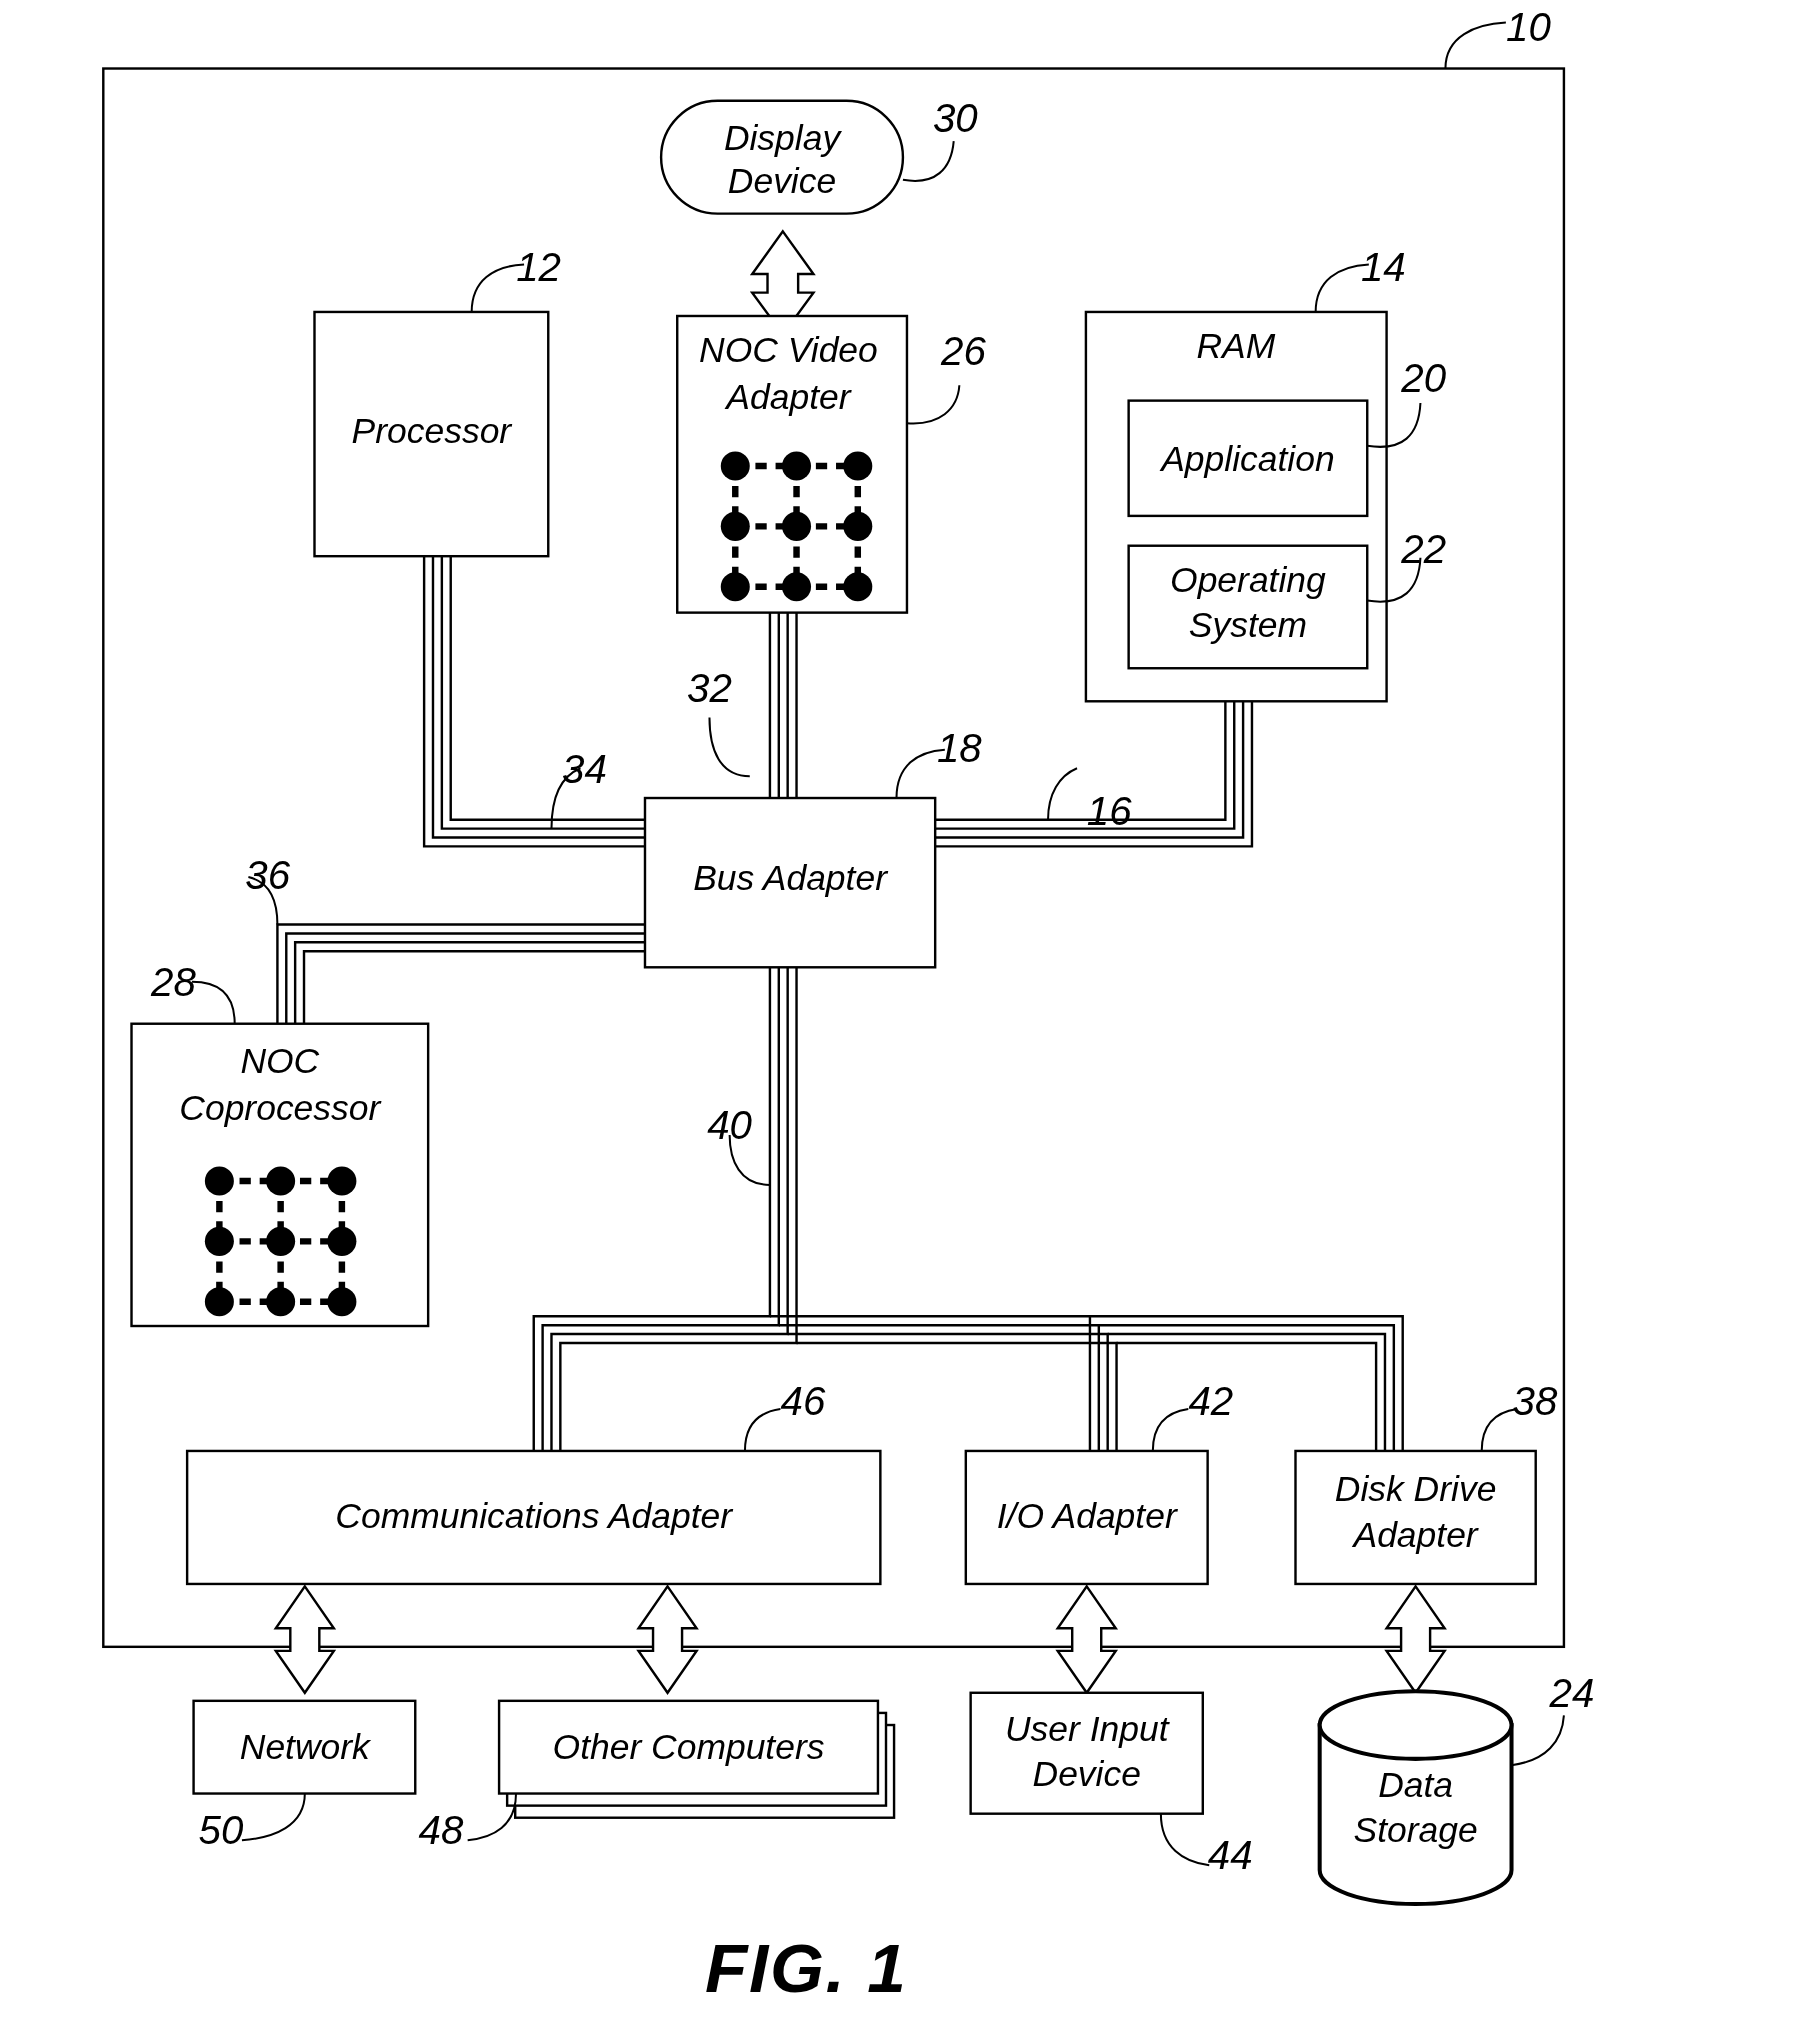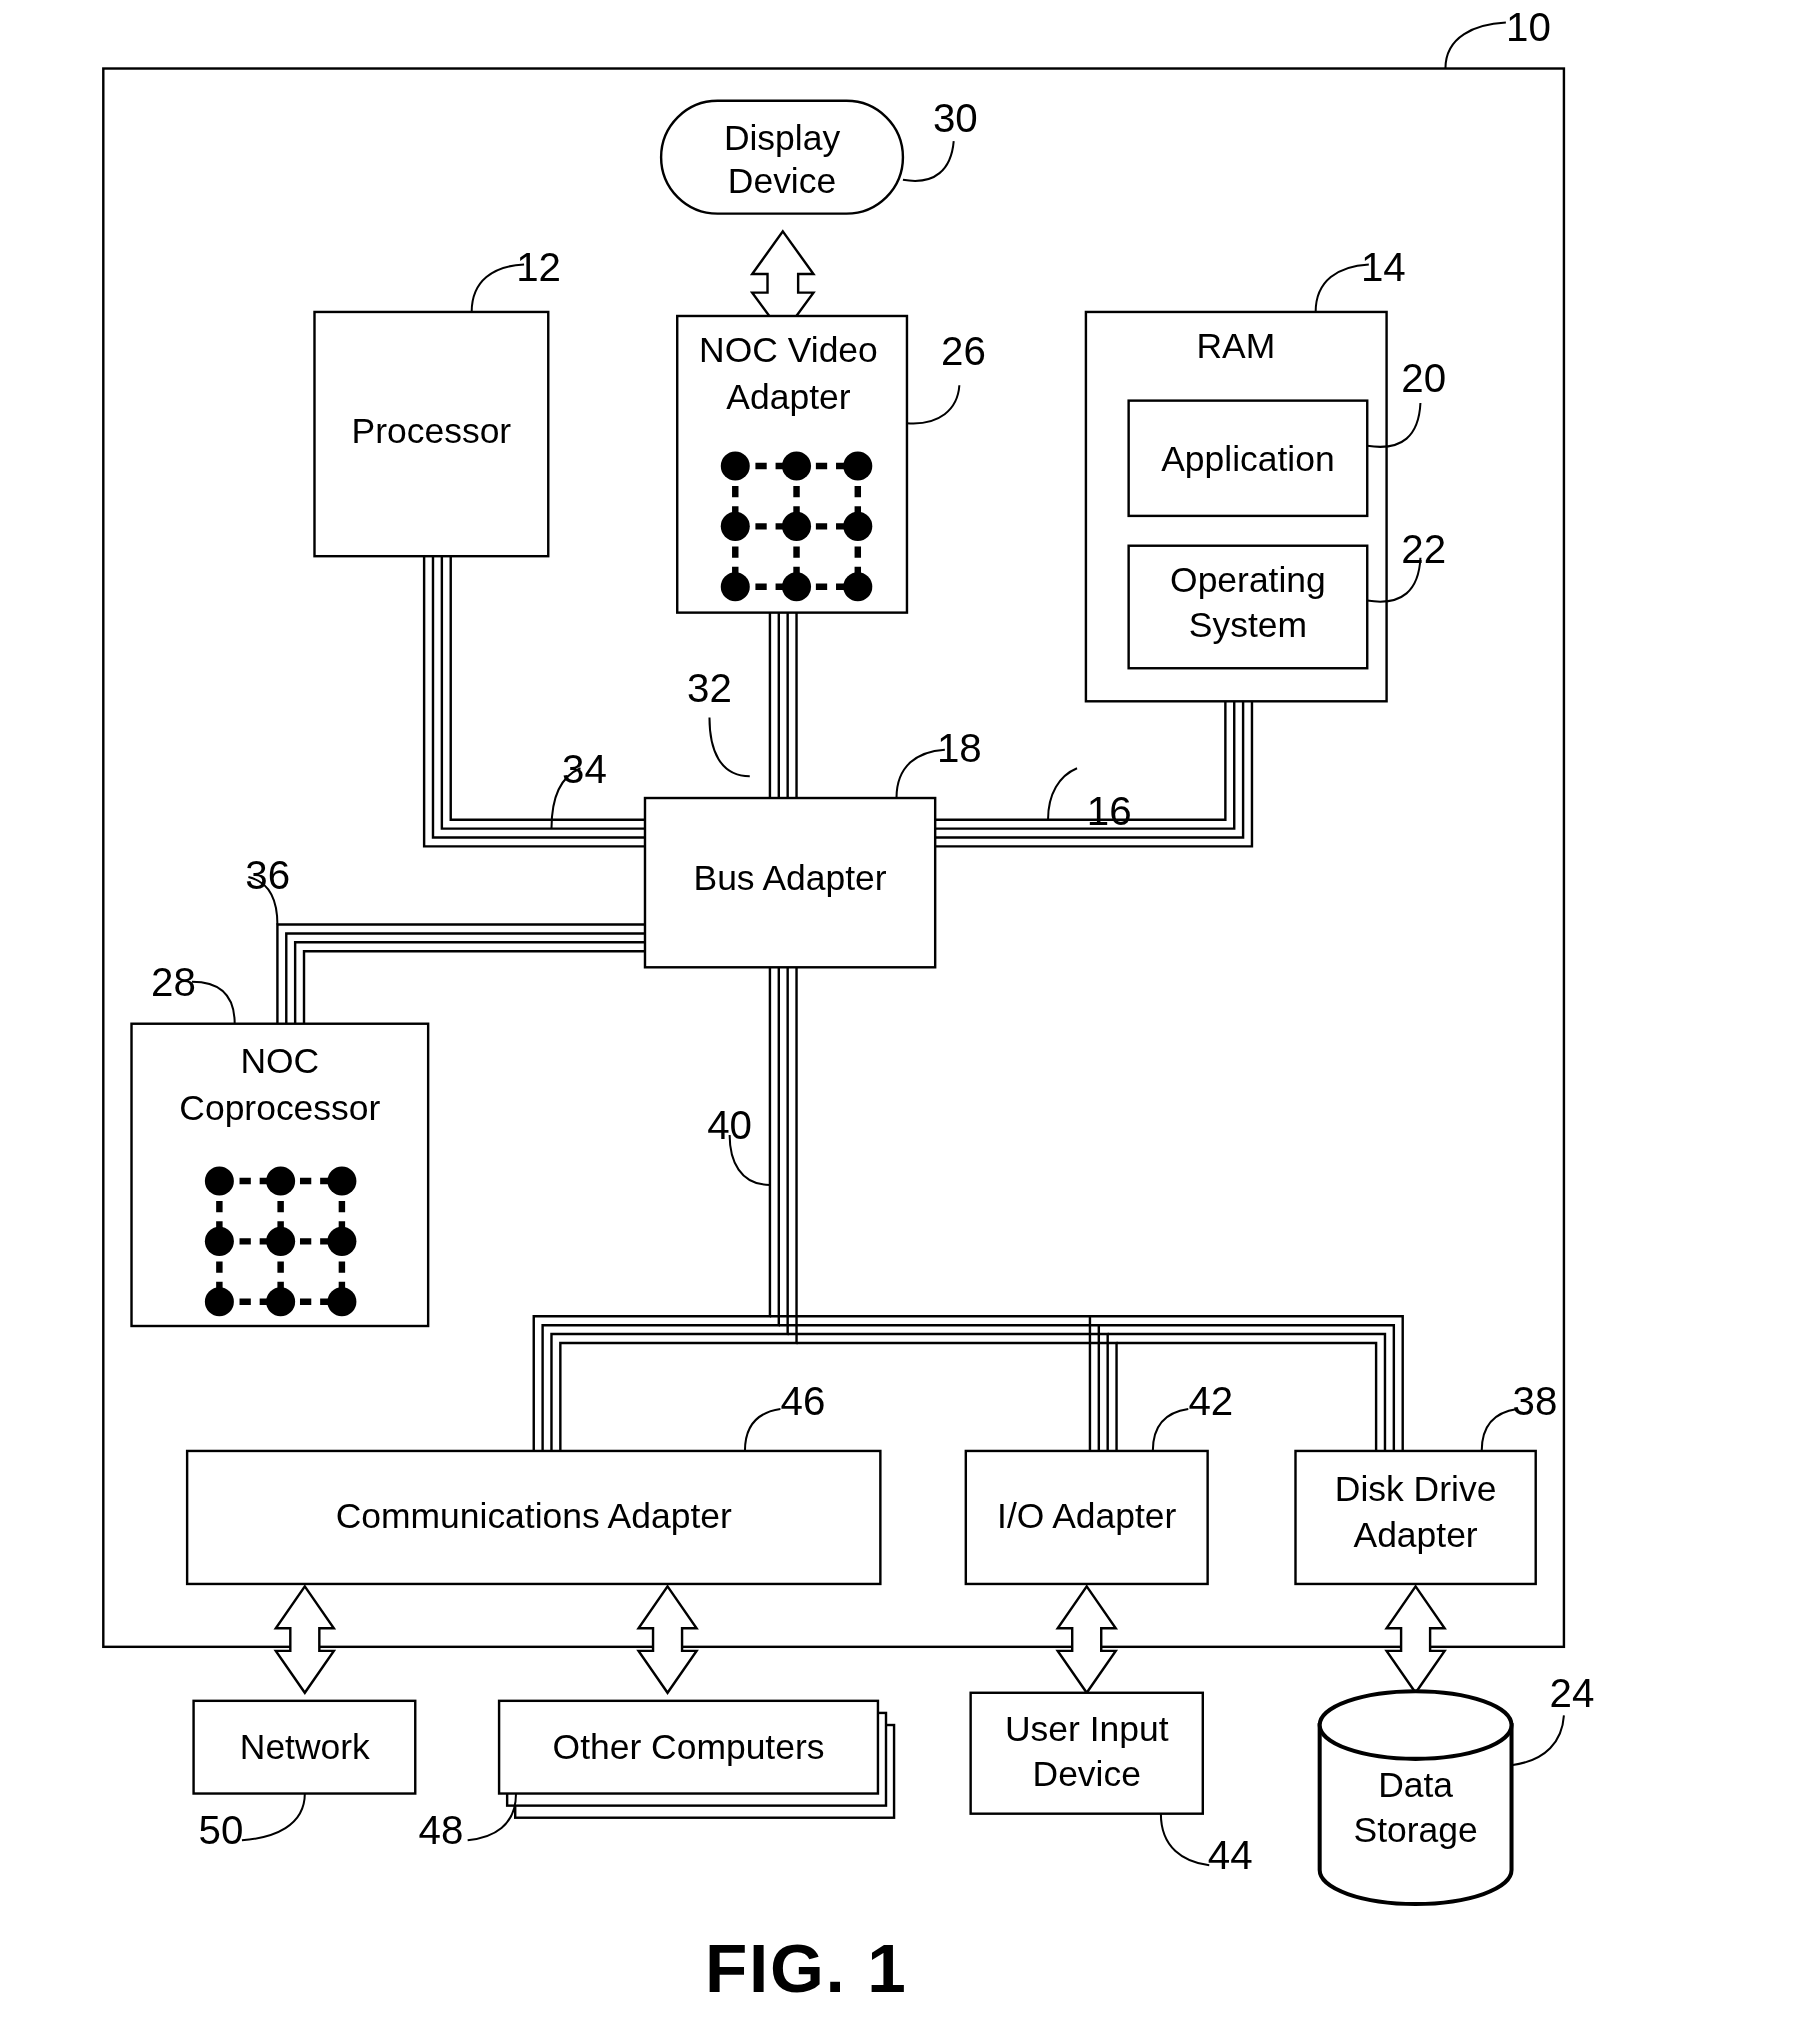--- a/index.html
+++ b/index.html
@@ -11,20 +11,21 @@
     width: 1797px;
     height: 2041px;
     font-family: "Liberation Sans", sans-serif;
     color: #000000;
     overflow: hidden;
   }
   #figure-root {
     position: relative;
     width: 1797px;
     height: 1641px;
+    font-style: italic;
   }
   svg#fig {
     display: block;
     width: 1797px;
     height: 2041px;
   }
   .box {
     fill: #ffffff;
     stroke: #000000;
     stroke-width: 3;

